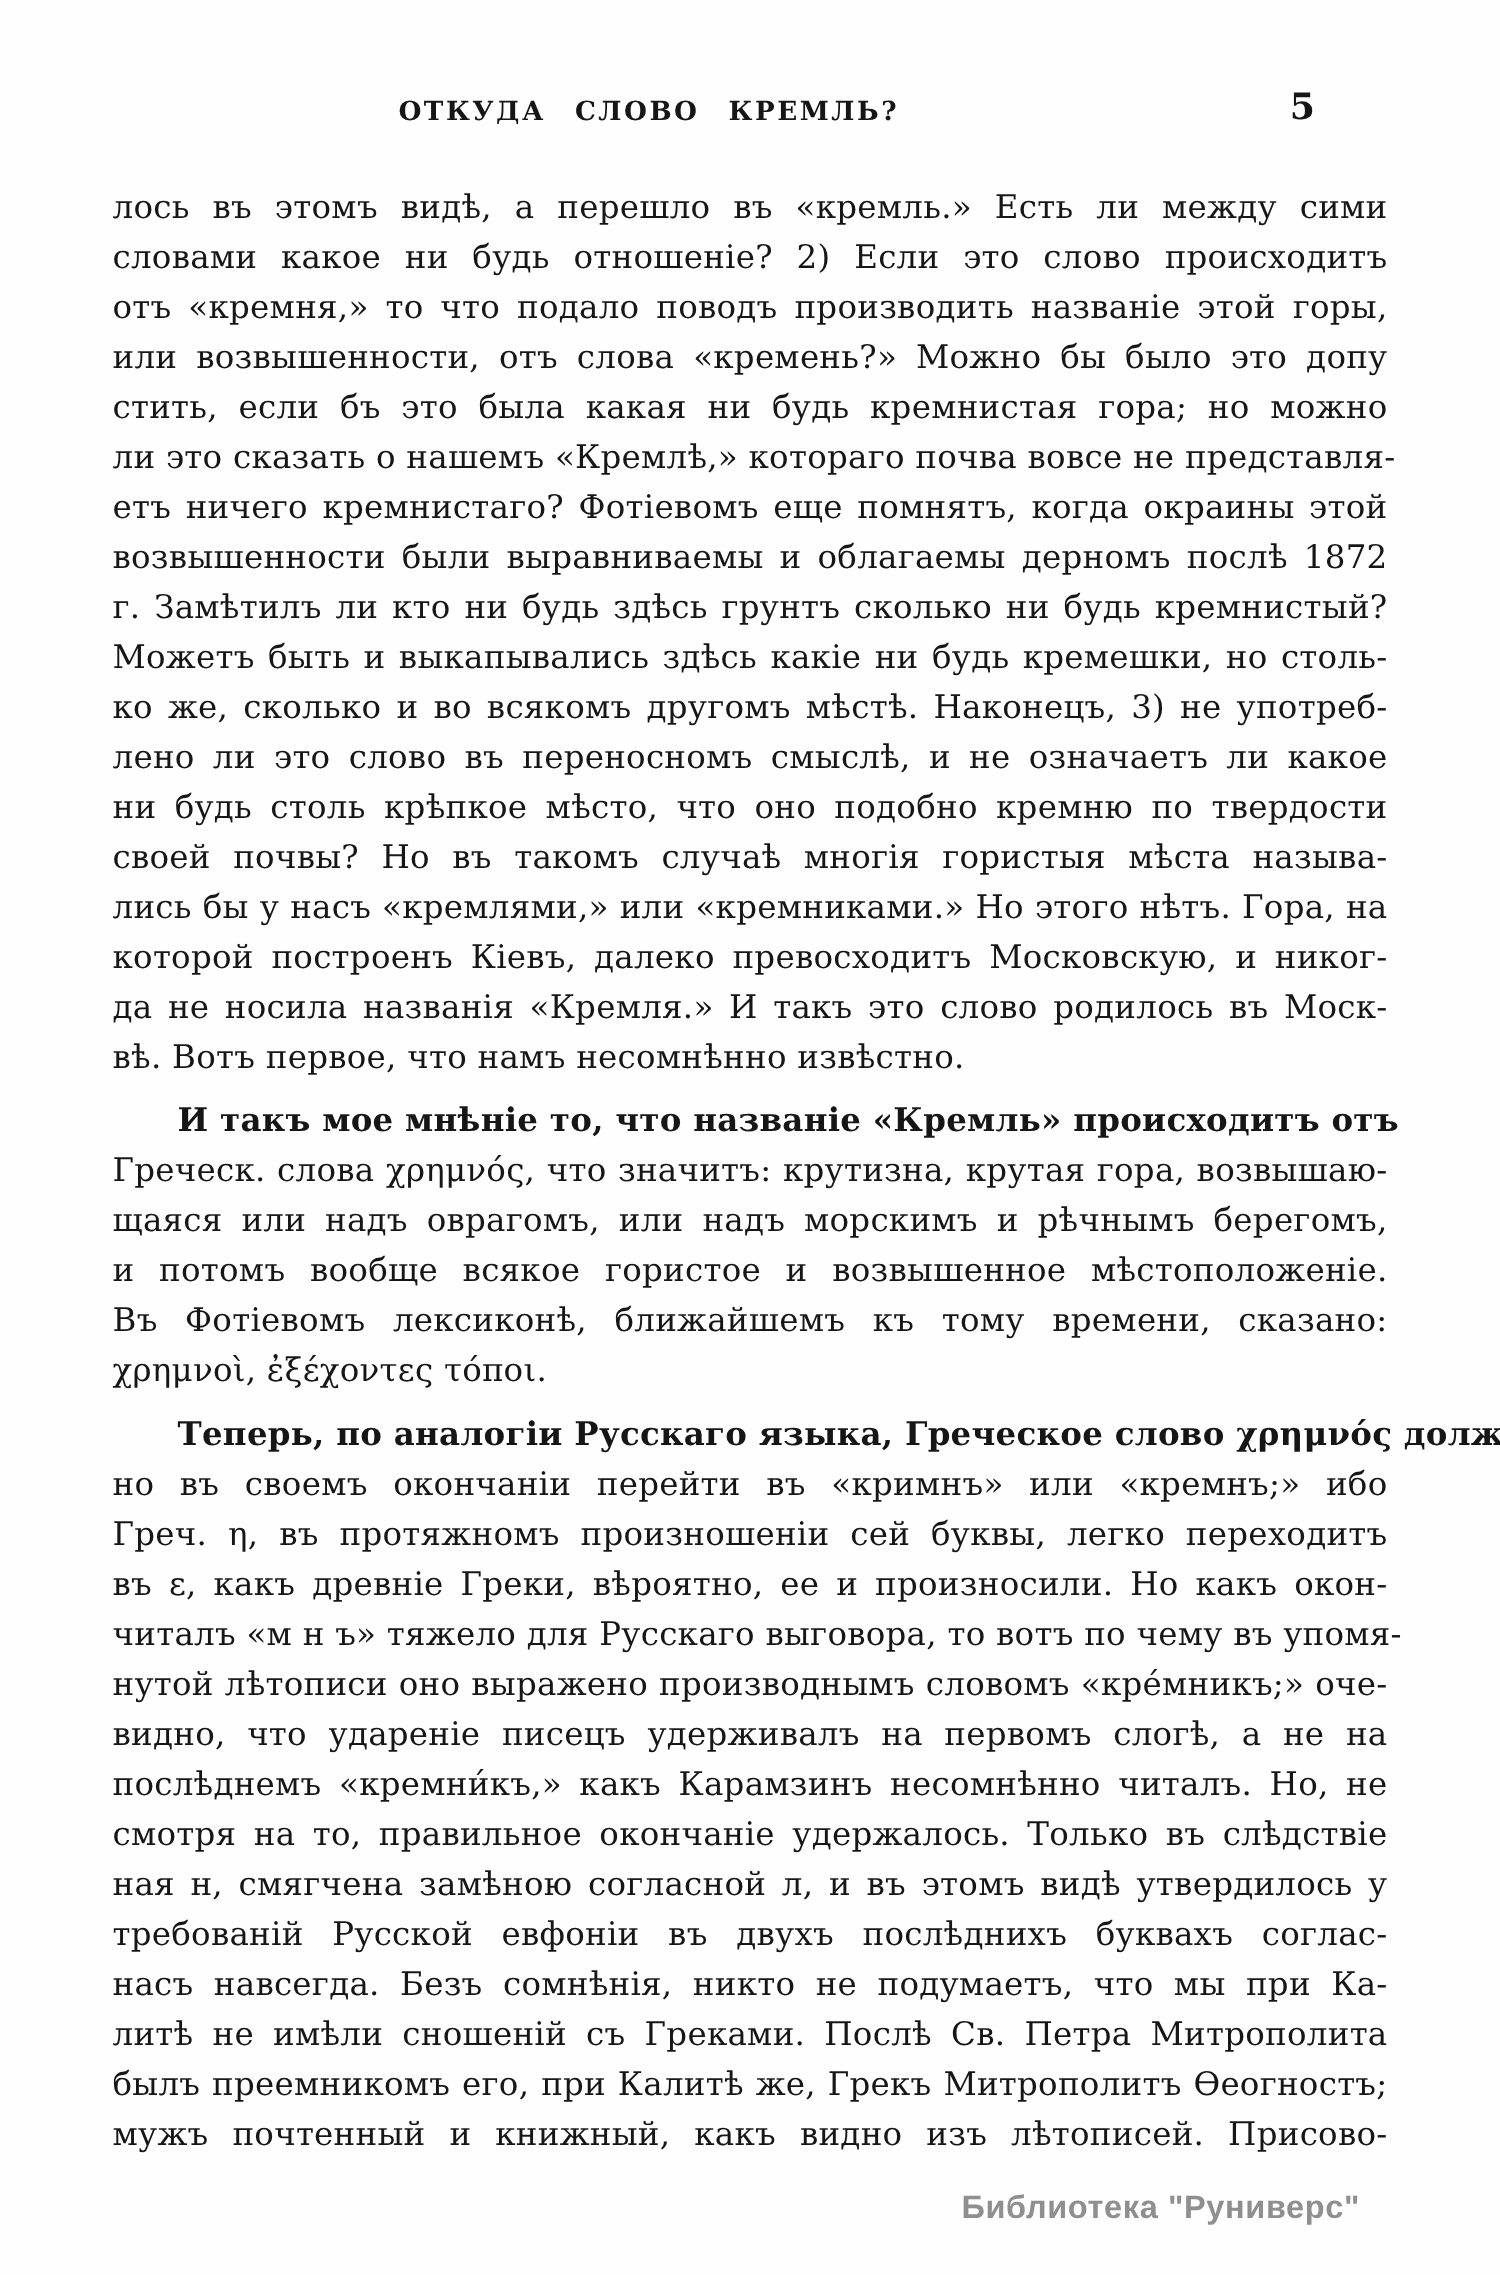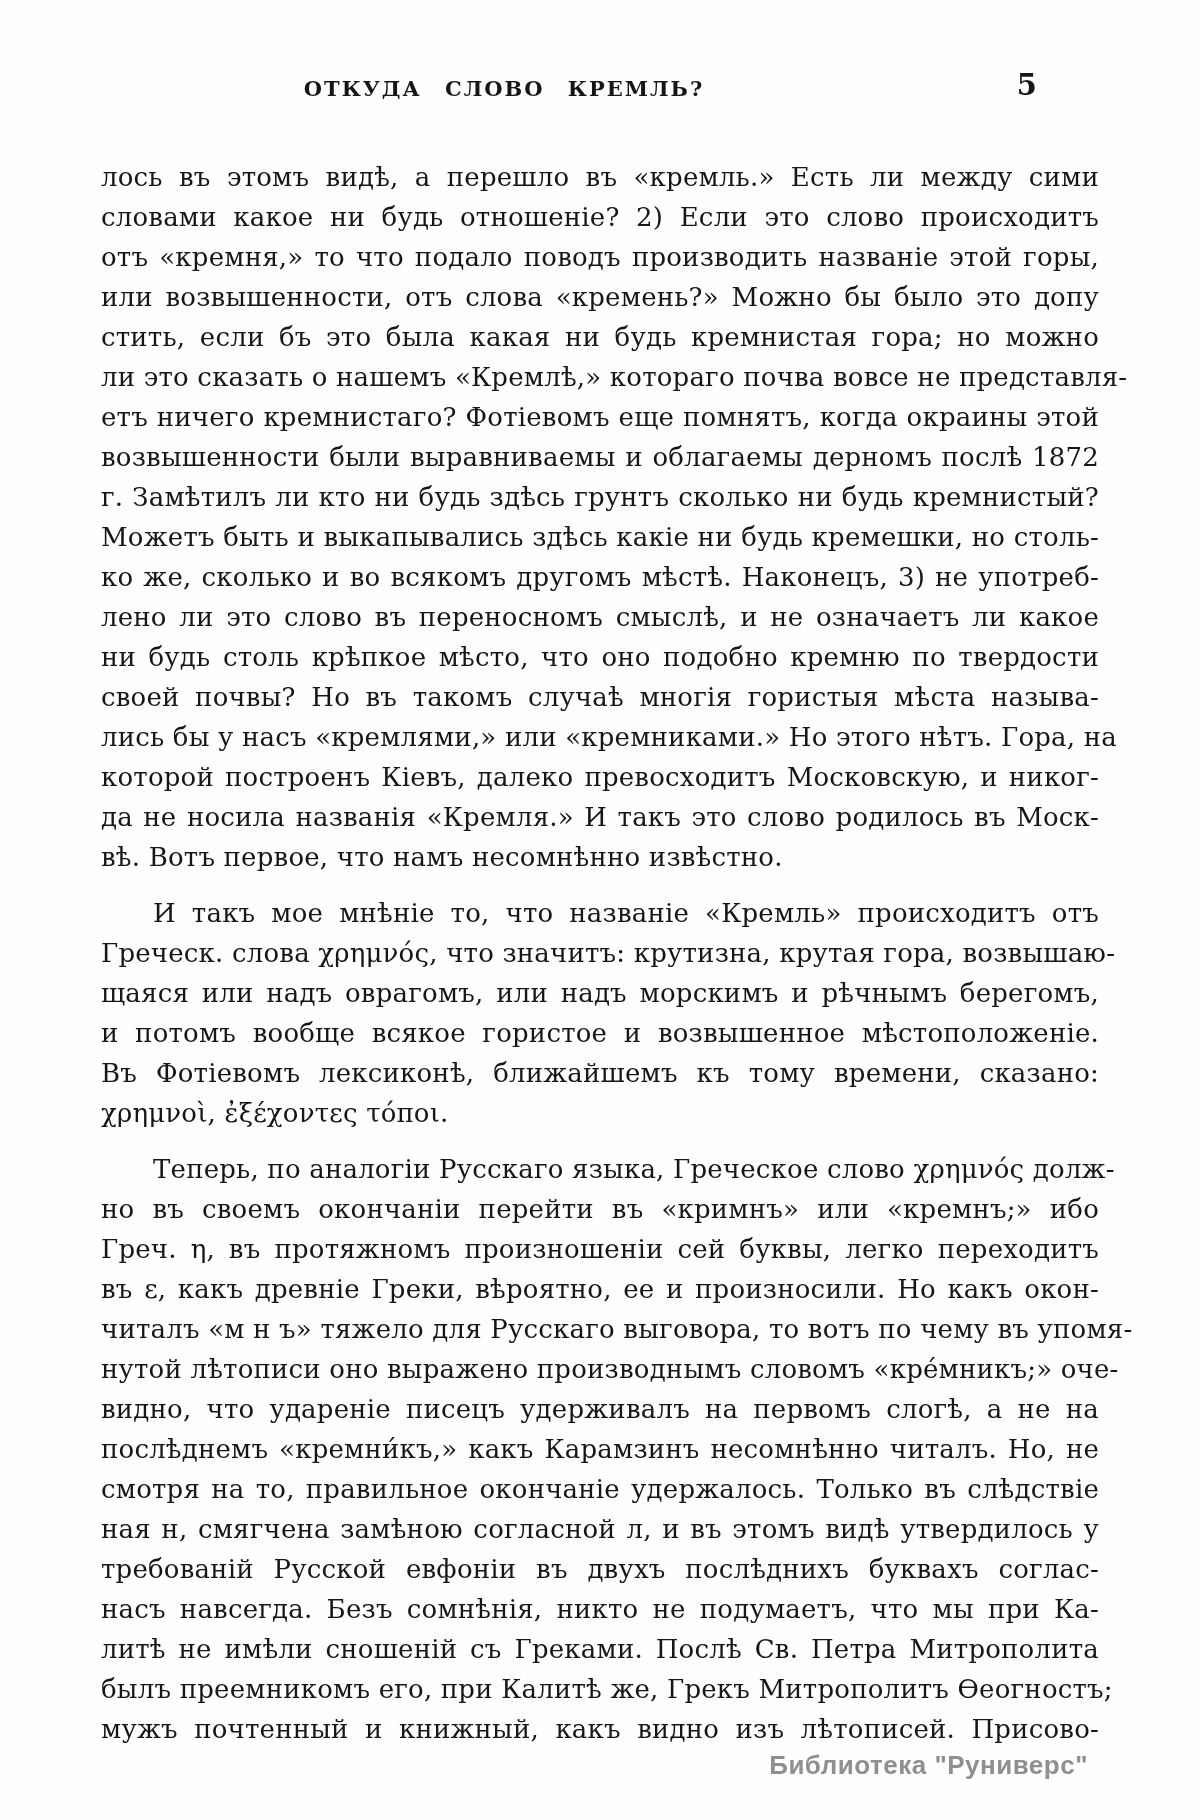--- a/index.html
+++ b/index.html
@@ -13,21 +13,21 @@
     height: 1820px;
     margin: 0 auto;
     background: #fefefe;
     font-family: "DejaVu Serif", serif;
     color: #161616;
     overflow: hidden;
   }
   .page-header {
     position: absolute;
     top: 74px;
-    left: 72px;
+    left: 87px;
     width: 1030px;
     height: 40px;
   }
   .running-title {
     position: absolute;
     left: 0;
     right: 166px;
     top: 2px;
     text-align: center;
     font-size: 21px;
@@ -42,32 +42,32 @@
     right: 65px;
     font-size: 29px;
     font-weight: bold;
   }
   .page-body {
     position: absolute;
     top: 141px;
     left: 85px;
     width: 1030px;
   }
-  .paragraph { margin: 16px; }
+  .paragraph { margin: 5px; }
   .paragraph + .paragraph { margin-top: 11px; }
   .line {
     height: 40px;
     line-height: 40px;
     font-size: 26px;
     text-align: justify;
     text-align-last: justify;
     white-space: nowrap;
     letter-spacing: 0.2px;
   }
-  .line.indent { text-indent: 52px; }
+  .line.indent { text-indent: 52px; font-weight: bold; }
   .line.last-left {
     text-align: left;
     text-align-last: left;
   }
   .watermark {
     position: absolute;
     top: 1750px;
     right: 112px;
     font-family: "Liberation Sans", sans-serif;
     font-size: 26px;

